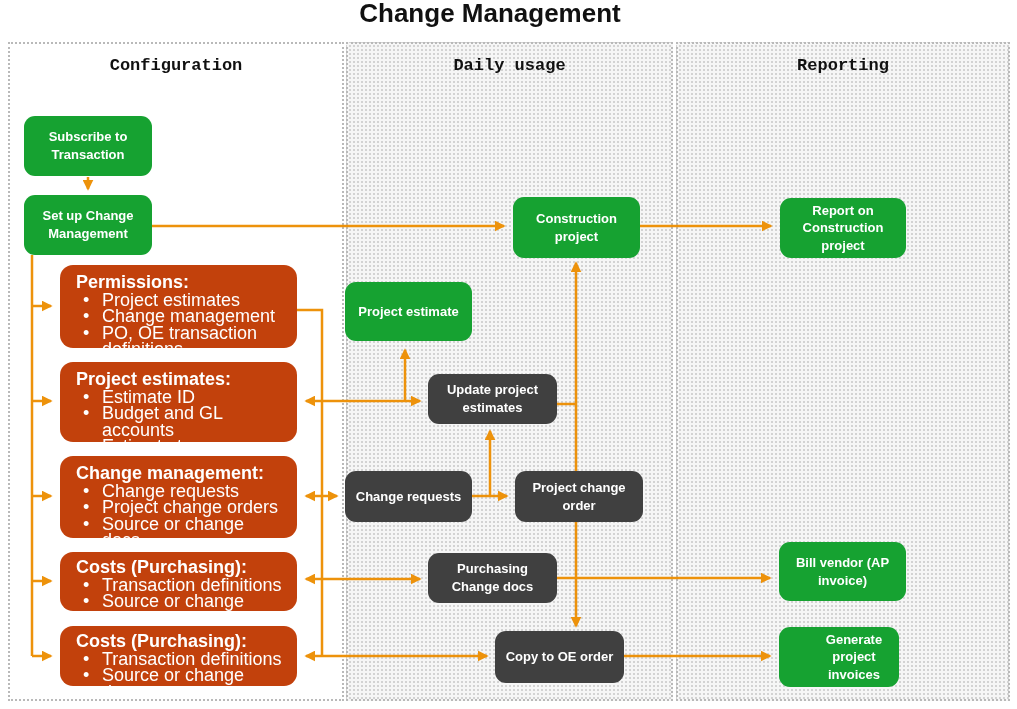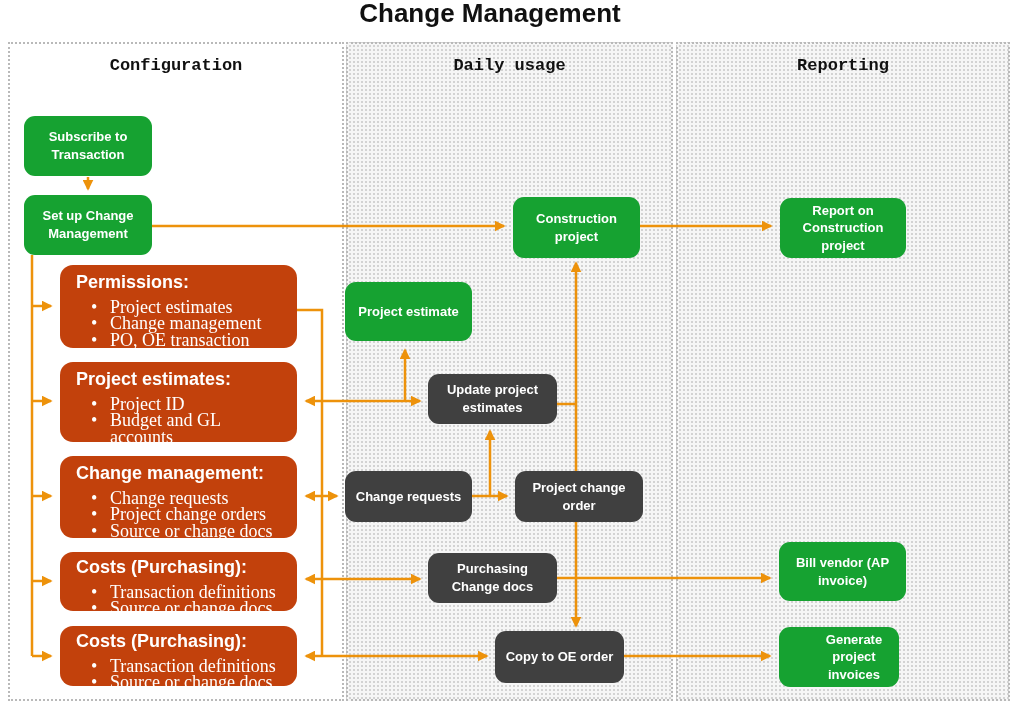--- a/index.html
+++ b/index.html
@@ -28,21 +28,21 @@
     display:flex;align-items:center;justify-content:center;text-align:center;
     font-size:13px;font-weight:600;line-height:1.35;padding:4px 10px;box-sizing:border-box;
   }
   .node.green{background:#16A231;}
   .node.blue{background:#404040;}
   .listbox{
     position:absolute;z-index:3;left:60px;width:237px;border-radius:13px;background:#c2410c;
     color:#fff;box-sizing:border-box;padding:9px 10px 8px 16px;font-size:18px;line-height:16.5px;
   }
   .listbox .lb-title{font-weight:600;margin:0 0 1px 0;}
-  .listbox ul{list-style:none;margin:8px;padding:0;font-family:Liberation Serif, serif;}
+  .listbox ul{list-style:none;margin:0;padding:0;}
   .listbox li{position:relative;padding-left:26px;}
   .listbox li::before{content:"\2022";position:absolute;left:7px;top:0;}
 </style>
 </head>
 <body>
 
 <div id="stage">
 
   <div class="page-title">Change Management</div>
 
@@ -144,21 +144,21 @@
     <div class="lb-title">Permissions:</div>
     <ul>
       <li>Project estimates</li>
       <li>Change management</li>
       <li>PO, OE transaction definitions</li>
     </ul>
   </div>
   <div class="listbox" style="top:362px;height:80px;">
     <div class="lb-title">Project estimates:</div>
     <ul>
-      <li>Project ID</li>
+      <li>Estimate ID</li>
       <li>Budget and GL accounts</li>
       <li>Estimate types</li>
     </ul>
   </div>
   <div class="listbox" style="top:456px;height:82px;">
     <div class="lb-title">Change management:</div>
     <ul>
       <li>Change requests</li>
       <li>Project change orders</li>
       <li>Source or change docs</li>

